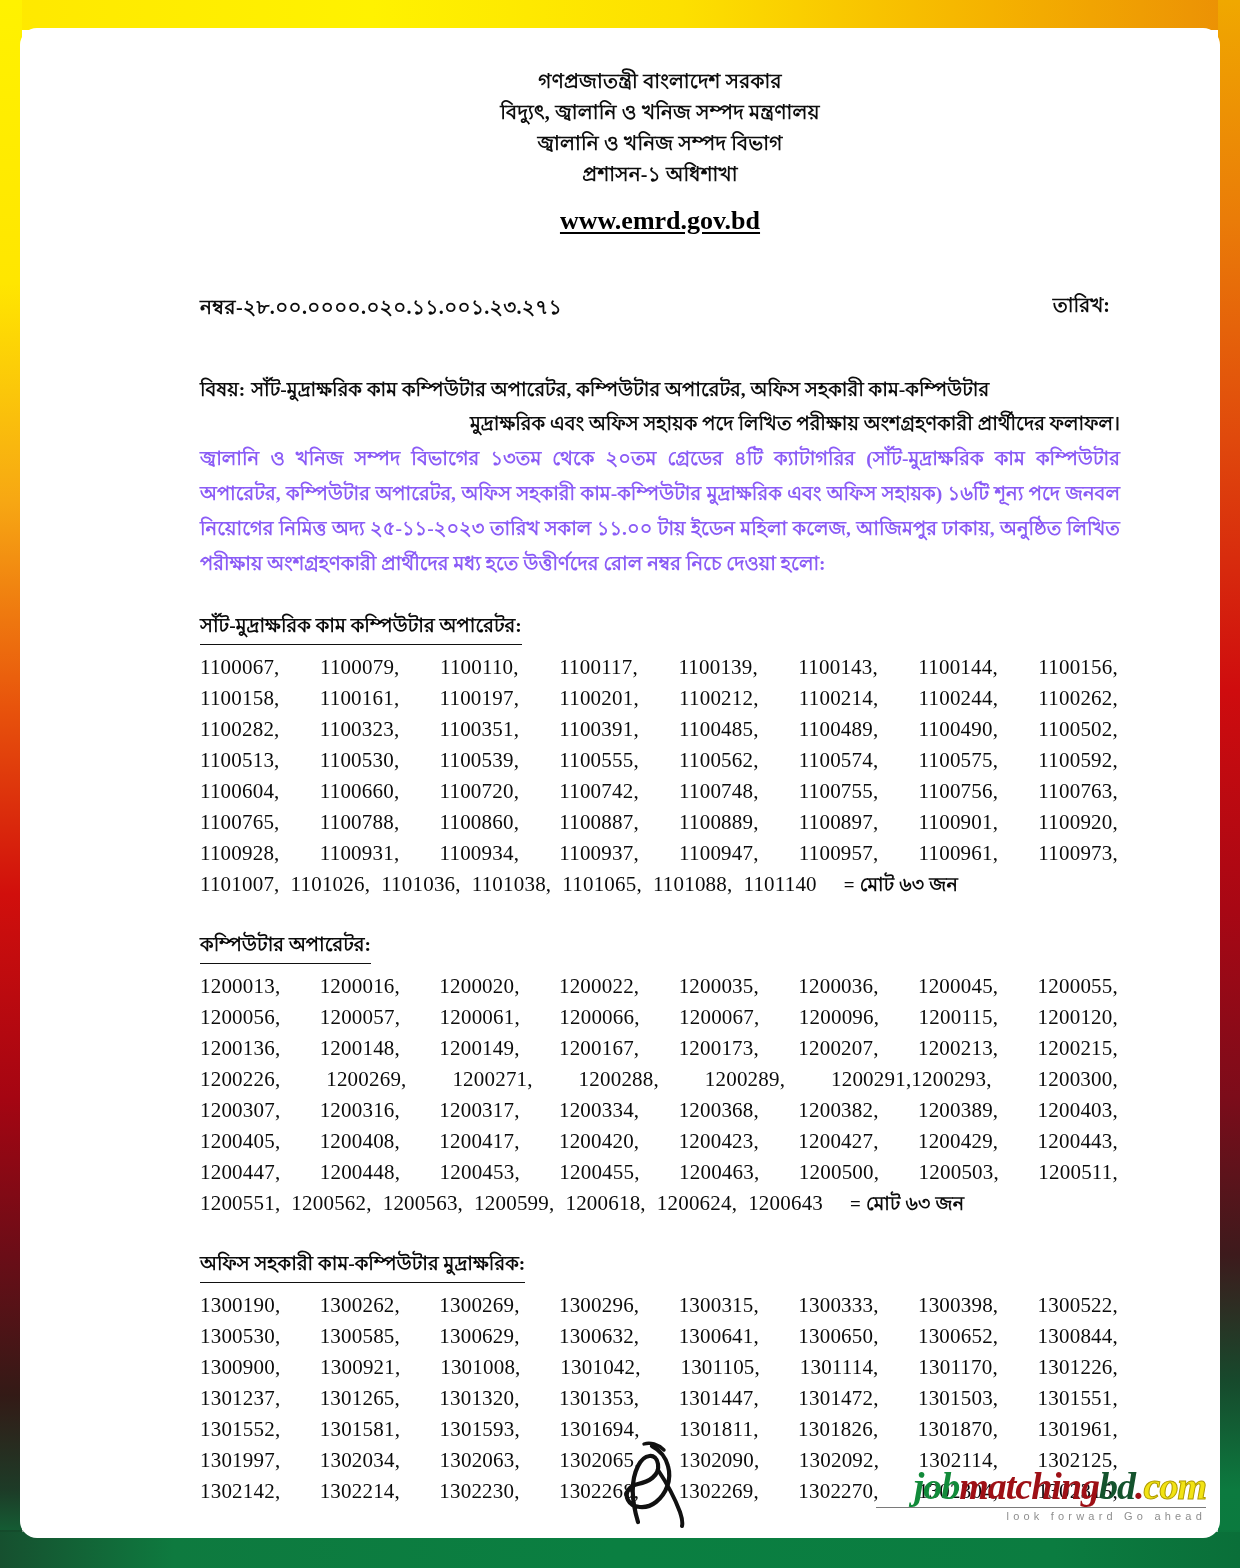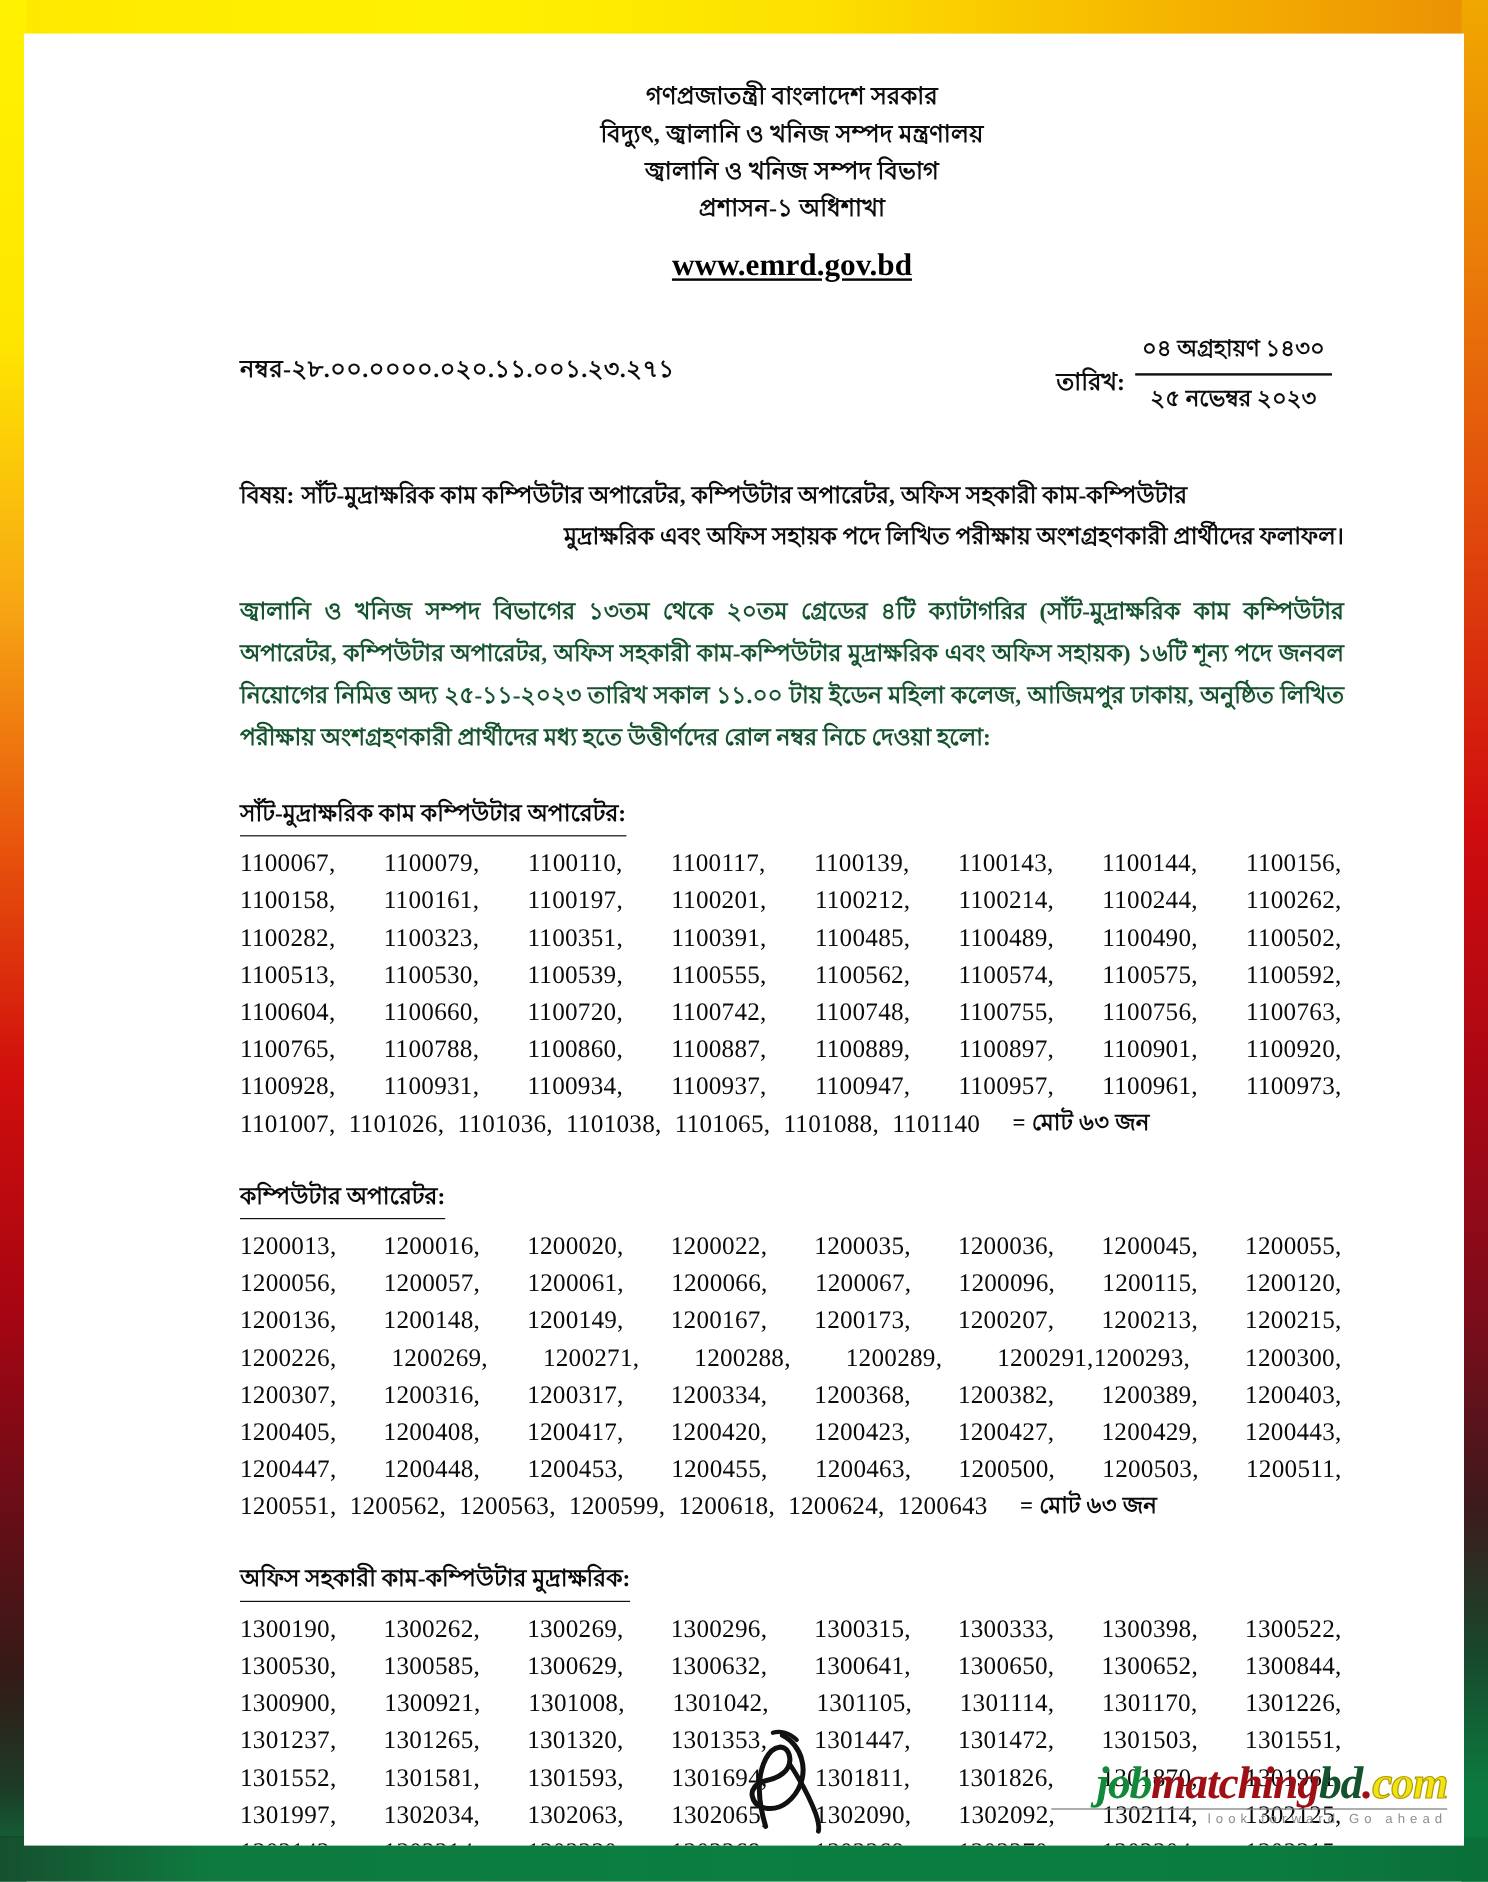--- a/index.html
+++ b/index.html
@@ -53,20 +53,21 @@
   
   #sheet {
     position: absolute;
     top: 28px;
     left: 20px;
     width: 1200px;
     height: 1510px;
     background: #ffffff;
     box-sizing: border-box;
     overflow: hidden;
+    border-radius: 17px;
   }
 
   .page-inner {
     position: absolute;
     left: 0; top: 0;
     width: 1200px;
     height: 1510px;
     padding: 38px 100px 0 180px;
     box-sizing: border-box;
   }
@@ -144,24 +145,23 @@
   }
   .subject .sub-label { margin-right: 6px; }
   .subject-second {
     display: block;
     padding-left: 52px;
     text-align: right;
   }
 
   
   .body-para {
-    margin-top: 28px;
     font-size: 19.5px;
     line-height: 35px;
-    color: #14532d;
+    color: #8b5cf6;
     font-weight: 600;
     text-align: justify;
     text-justify: inter-word;
   }
 
   
   .roll-section { margin-top: 30px; }
   .roll-heading {
     font-size: 19.5px;
     font-weight: bold;
@@ -259,25 +259,20 @@
         <div class="lh-line">বিদ্যুৎ, জ্বালানি ও খনিজ সম্পদ মন্ত্রণালয়</div>
         <div class="lh-line">জ্বালানি ও খনিজ সম্পদ বিভাগ</div>
         <div class="lh-line">প্রশাসন-১ অধিশাখা</div>
         <a class="lh-url">www.emrd.gov.bd</a>
       </div>
 
       <div class="memo-row">
         <div class="memo-no">নম্বর-২৮.০০.০০০০.০২০.১১.০০১.২৩.২৭১</div>
         <div class="date-block">
           <div class="date-label">তারিখ:</div>
-          <div class="date-frac">
-            <div class="date-top">০৪ অগ্রহায়ণ ১৪৩০</div>
-            <div class="date-rule"></div>
-            <div class="date-bottom">২৫ নভেম্বর ২০২৩</div>
-          </div>
         </div>
       </div>
 
       <div class="subject">
         <span class="sub-label">বিষয়:</span><span>সাঁট-মুদ্রাক্ষরিক কাম কম্পিউটার অপারেটর, কম্পিউটার অপারেটর, অফিস সহকারী কাম-কম্পিউটার</span>
         <span class="subject-second">মুদ্রাক্ষরিক এবং অফিস সহায়ক পদে লিখিত পরীক্ষায় অংশগ্রহণকারী প্রার্থীদের ফলাফল।</span>
       </div>
 
       <div class="body-para">জ্বালানি ও খনিজ সম্পদ বিভাগের ১৩তম থেকে ২০তম গ্রেডের ৪টি ক্যাটাগরির (সাঁট-মুদ্রাক্ষরিক কাম কম্পিউটার অপারেটর, কম্পিউটার অপারেটর, অফিস সহকারী কাম-কম্পিউটার মুদ্রাক্ষরিক এবং অফিস সহায়ক) ১৬টি শূন্য পদে জনবল নিয়োগের নিমিত্ত অদ্য ২৫-১১-২০২৩ তারিখ সকাল ১১.০০ টায় ইডেন মহিলা কলেজ, আজিমপুর ঢাকায়, অনুষ্ঠিত লিখিত পরীক্ষায়  অংশগ্রহণকারী প্রার্থীদের মধ্য হতে উত্তীর্ণদের রোল নম্বর নিচে দেওয়া হলো:</div>
 

